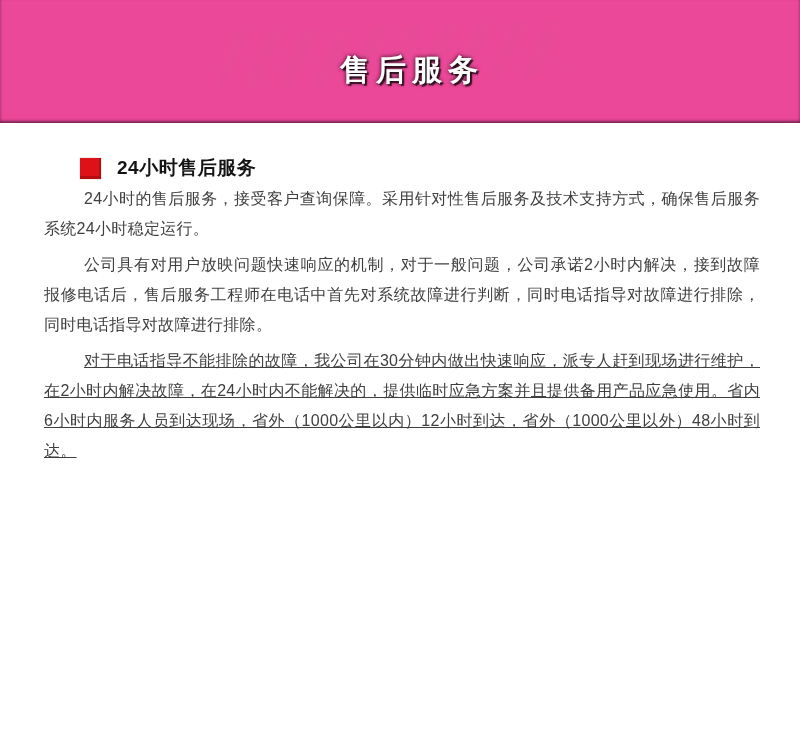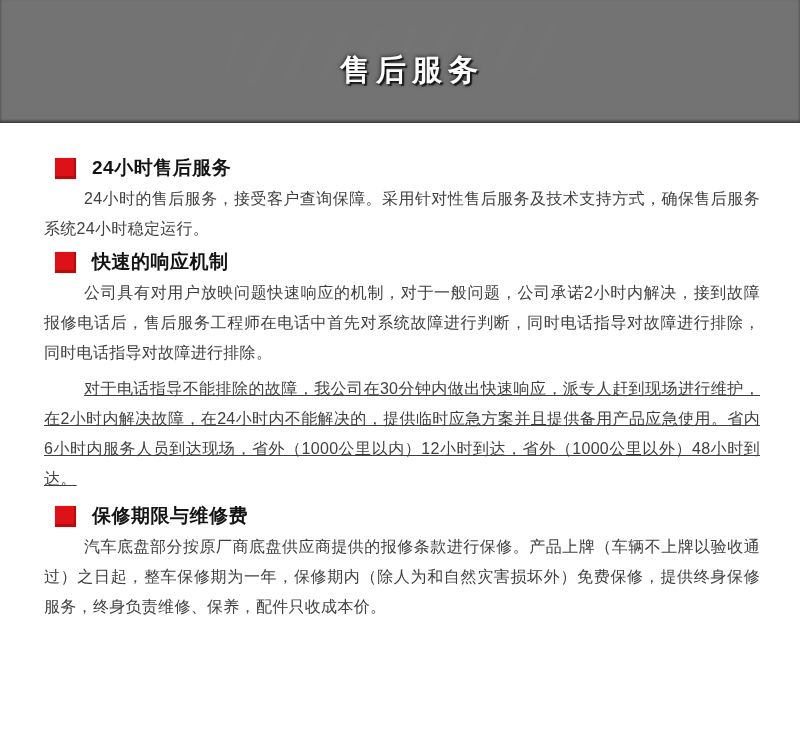--- a/index.html
+++ b/index.html
@@ -2,21 +2,21 @@
 <html><head>
 <meta charset="utf-8">
 <style>
   html,body{margin:0;padding:0;background:#fff;}
   .page{
     width:800px;height:741px;overflow:hidden;background:#fff;position:relative;
     font-family:"Liberation Sans","DejaVu Sans",sans-serif;
   }
   
   .banner{
-    height:123px;background:#737373;position:relative;
+    height:123px;background:#ec4899;position:relative;
     display:flex;align-items:center;justify-content:center;
     box-shadow:inset 0 -2px 3px rgba(0,0,0,.5);
     padding-left:24px;
   }
   .banner-title{
     margin:0;margin-top:18px;
     color:#ffffff;font-size:30px;font-weight:bold;letter-spacing:6px;
     text-shadow:0 0 4px rgba(0,0,0,.9), 2px 2px 1px rgba(0,0,0,.7);
   }
   .watermark{
@@ -24,21 +24,21 @@
     background:repeating-linear-gradient(100deg,
       rgba(140,140,140,.10) 0 14px, rgba(36,36,36,0) 14px 34px);
     transform:skewX(-18deg) rotate(-2deg);
     filter:blur(3px);opacity:.5;pointer-events:none;
   }
   
   .content{padding:33px 40px 0 0;}
   .sec{margin:0;}
   .sec-head{
     display:flex;align-items:center;gap:16px;
-    margin-left:55px;height:24px;
+    margin-left:80px;height:24px;
   }
   .bullet{
     width:21px;height:21px;flex:0 0 21px;display:inline-block;
     background:#dc1218;
     box-shadow:inset -2px -3px 0 rgba(150,8,10,.55), 0 0 1px rgba(120,0,0,.4);
   }
   .sec-title{
     margin:0;font-size:19px;font-weight:bold;color:#141414;letter-spacing:.5px;
     white-space:nowrap;
   }
@@ -68,30 +68,19 @@
         <span class="bullet"></span>
         <h2 class="sec-title">24小时售后服务</h2>
       </div>
       <p class="para">24小时的售后服务，接受客户查询保障。采用针对性售后服务及技术支持方式，确保售后服务系统24小时稳定运行。</p>
     </section>
 
     <section class="sec">
     </section>
 
     <section class="sec sec-response">
-      <div class="sec-head">
-        <span class="bullet"></span>
-        <h2 class="sec-title">快速的响应机制</h2>
-      </div>
       <p class="para">公司具有对用户放映问题快速响应的机制，对于一般问题，公司承诺2小时内解决，接到故障报修电话后，售后服务工程师在电话中首先对系统故障进行判断，同时电话指导对故障进行排除，同时电话指导对故障进行排除。</p>
       <p class="para">对于电话指导不能排除的故障，我公司在30分钟内做出快速响应，派专人赶到现场进行维护，在2小时内解决故障，在24小时内不能解决的，提供临时应急方案并且提供备用产品应急使用。省内6小时内服务人员到达现场，省外（1000公里以内）12小时到达，省外（1000公里以外）48小时到达。</p>
     </section>
 
-    <section class="sec">
-      <div class="sec-head">
-        <span class="bullet"></span>
-        <h2 class="sec-title">保修期限与维修费</h2>
-      </div>
-      <p class="para">汽车底盘部分按原厂商底盘供应商提供的报修条款进行保修。产品上牌（车辆不上牌以验收通过）之日起，整车保修期为一年，保修期内（除人为和自然灾害损坏外）免费保修，提供终身保修服务，终身负责维修、保养，配件只收成本价。</p>
-    </section>
 
   </main>
 </div>
 
 </body></html>

